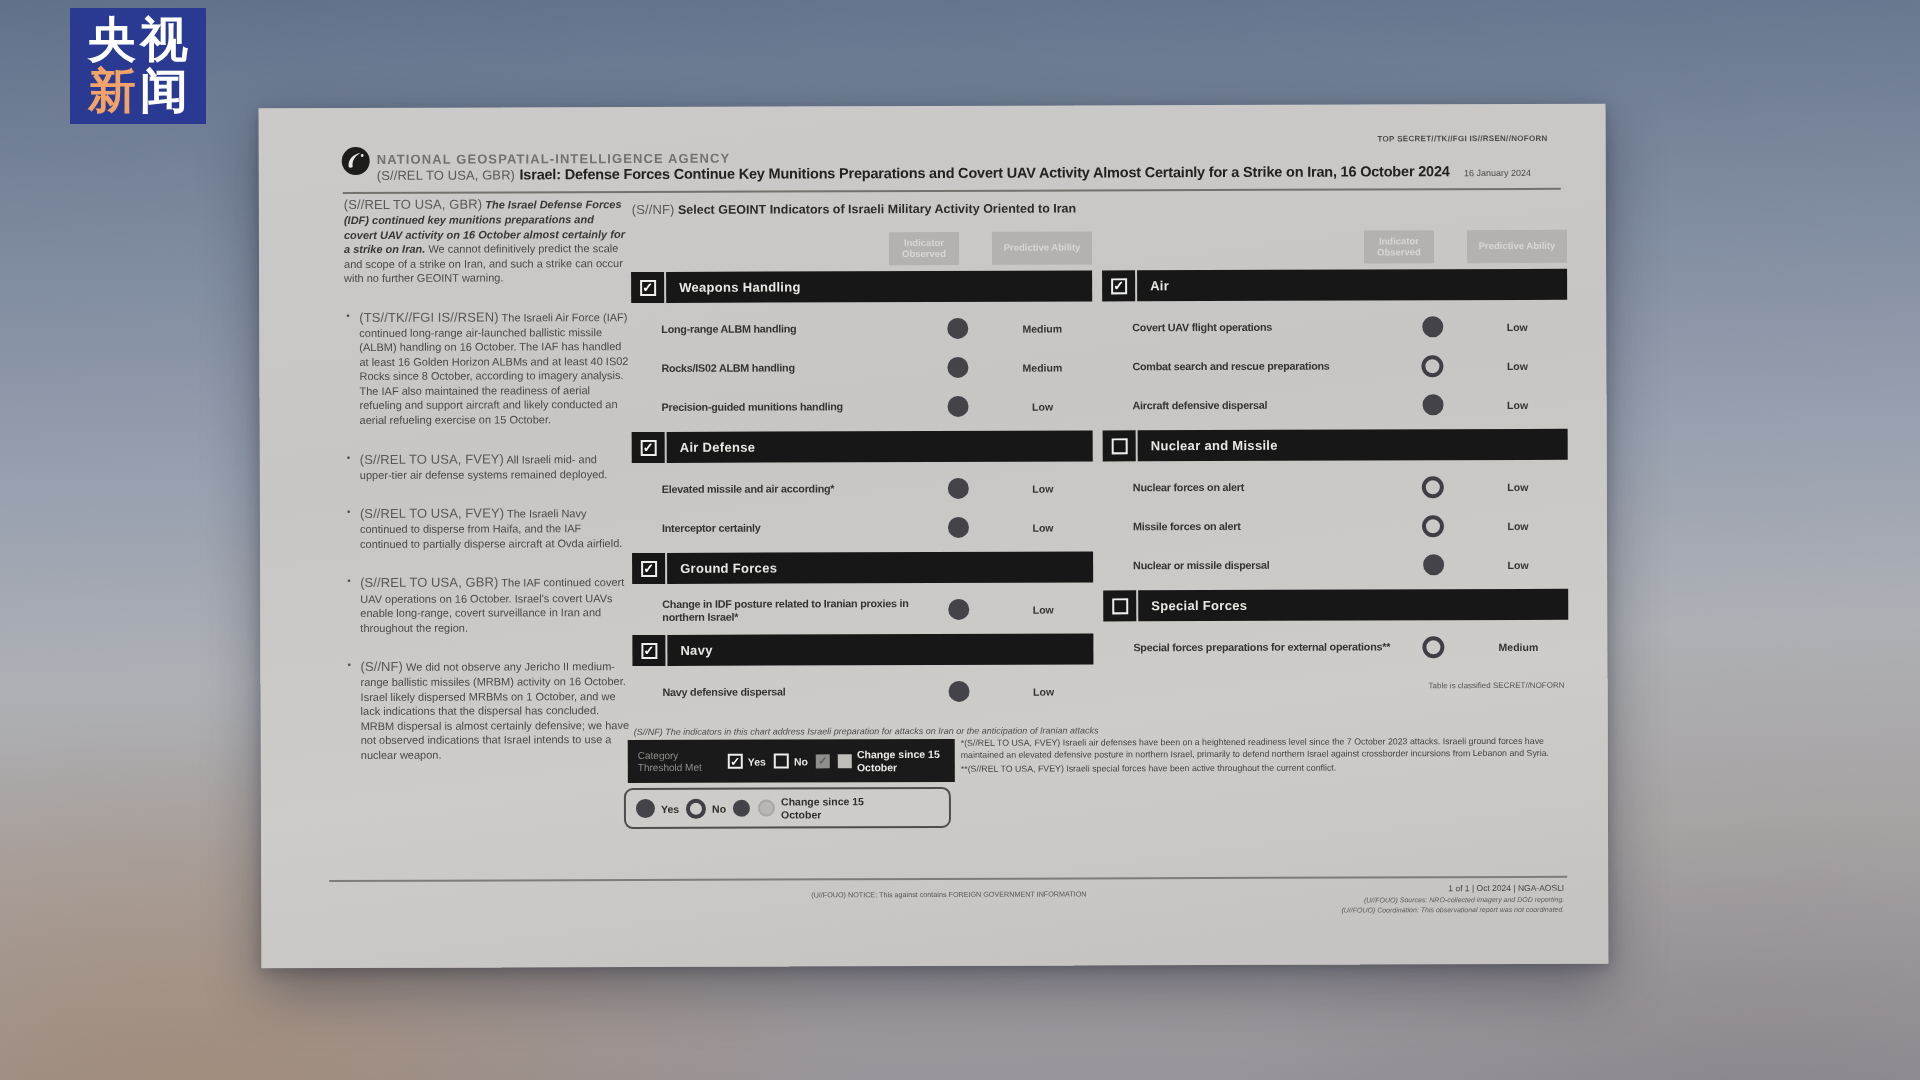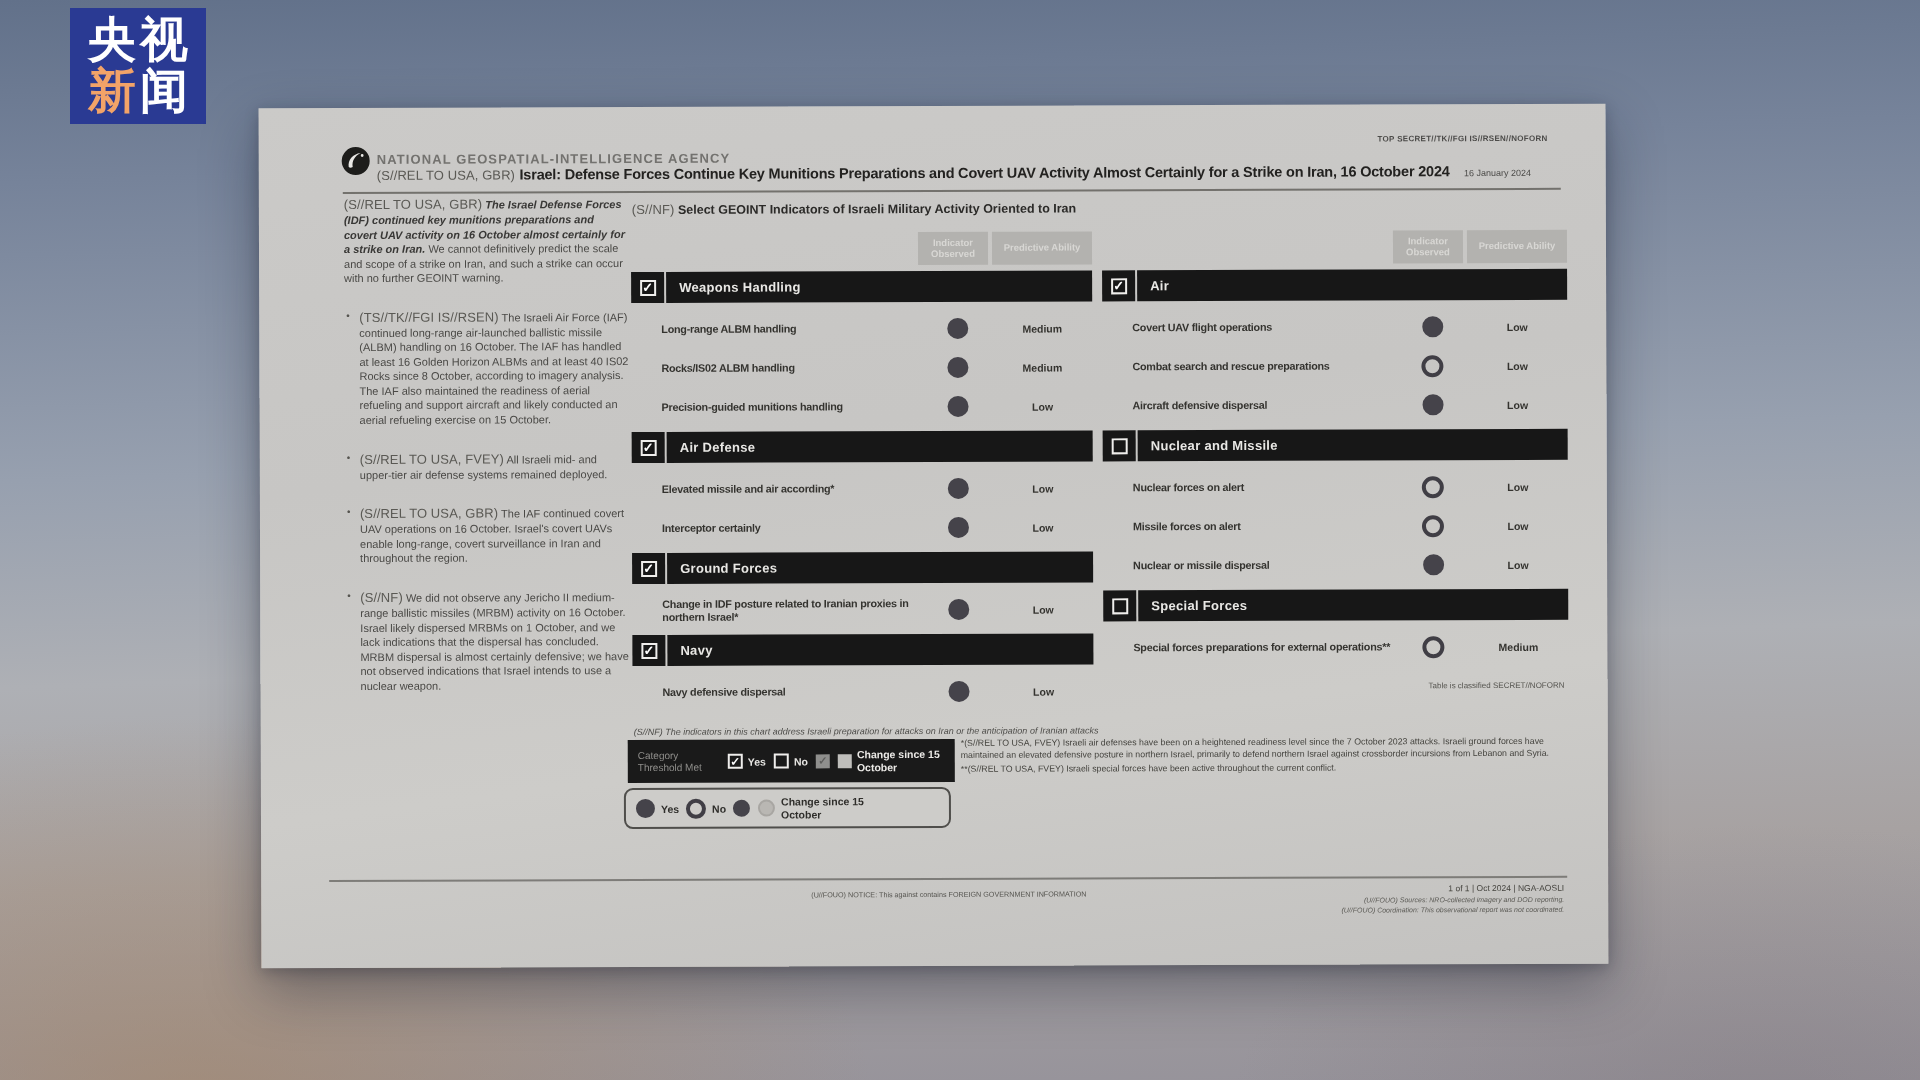--- a/index.html
+++ b/index.html
@@ -57,21 +57,21 @@
   .chart-title { position:absolute; left:373px; top:95px; font-size:12.5px; color:#2b2a28; }
   .chart-title b { font-weight:bold; }
 
   .gtable { position:absolute; top:126px; }
   .gtable.left  { left:372px; width:461px; }
   .gtable.right { left:843px; width:465px; }
 
   .colheads { display:flex; justify-content:flex-end; gap:4px; height:33px; margin-bottom:6px; }
   .colhead {
     width:70px; background:#b3b2af; color:#d8d7d4; font-size:9.5px; font-weight:bold;
-    display:flex; align-items:center; justify-content:center; text-align:center; line-height:1.15; padding:2px;
+    display:flex; align-items:center; justify-content:center; text-align:center; line-height:1.15; padding:2px;margin-left:29px;
   }
   .colhead.predictive { width:100px; }
 
   .section-bar { display:flex; height:31px; margin-top:0; }
   .cb-seg { width:33px; background:#171717; display:flex; align-items:center; justify-content:center; margin-right:2px; }
   .bar-rest { flex:1; background:#171717; display:flex; align-items:center; padding-left:13px; }
   .bar-label { color:#e9e8e5; font-size:13px; font-weight:bold; letter-spacing:.3px; }
   .cbx {
     width:16px; height:16px; border:2px solid #efeeec; display:flex; align-items:center; justify-content:center;
     color:#fff; font-size:13px; font-weight:bold; line-height:1;
@@ -164,20 +164,21 @@
 
     <div class="left-col">
       <p class="summary">
         <span class="tag">(S//REL TO USA, GBR)</span>
         <span class="lead">The Israel Defense Forces (IDF) continued key munitions preparations and covert UAV activity on 16 October almost certainly for a strike on Iran.</span>
         <span>We cannot definitively predict the scale and scope of a strike on Iran, and such a strike can occur with no further GEOINT warning.</span>
       </p>
       <div id="bullets">
           <p class="bullet"><span class="tag">(TS//TK//FGI IS//RSEN)</span> <span>The Israeli Air Force (IAF) continued long-range air-launched ballistic missile (ALBM) handling on 16 October. The IAF has handled at least 16 Golden Horizon ALBMs and at least 40 IS02 Rocks since 8 October, according to imagery analysis. The IAF also maintained the readiness of aerial refueling and support aircraft and likely conducted an aerial refueling exercise on 15 October.</span></p>
           <p class="bullet"><span class="tag">(S//REL TO USA, FVEY)</span> <span>All Israeli mid- and upper-tier air defense systems remained deployed.</span></p>
+          <p class="bullet"><span class="tag">(S//REL TO USA, FVEY)</span> <span>The Israeli Navy continued to disperse from Haifa, and the IAF continued to partially disperse aircraft at Ovda airfield.</span></p>
           <p class="bullet"><span class="tag">(S//REL TO USA, GBR)</span> <span>The IAF continued covert UAV operations on 16 October. Israel's covert UAVs enable long-range, covert surveillance in Iran and throughout the region.</span></p>
           <p class="bullet"><span class="tag">(S//NF)</span> <span>We did not observe any Jericho II medium-range ballistic missiles (MRBM) activity on 16 October. Israel likely dispersed MRBMs on 1 October, and we lack indications that the dispersal has concluded. MRBM dispersal is almost certainly defensive; we have not observed indications that Israel intends to use a nuclear weapon.</span></p>
         </div>
     </div>
 
     <div class="chart-title">
       <span class="tag">(S//NF)</span>
       <b>Select GEOINT Indicators of Israeli Military Activity Oriented to Iran</b>
     </div>
 

